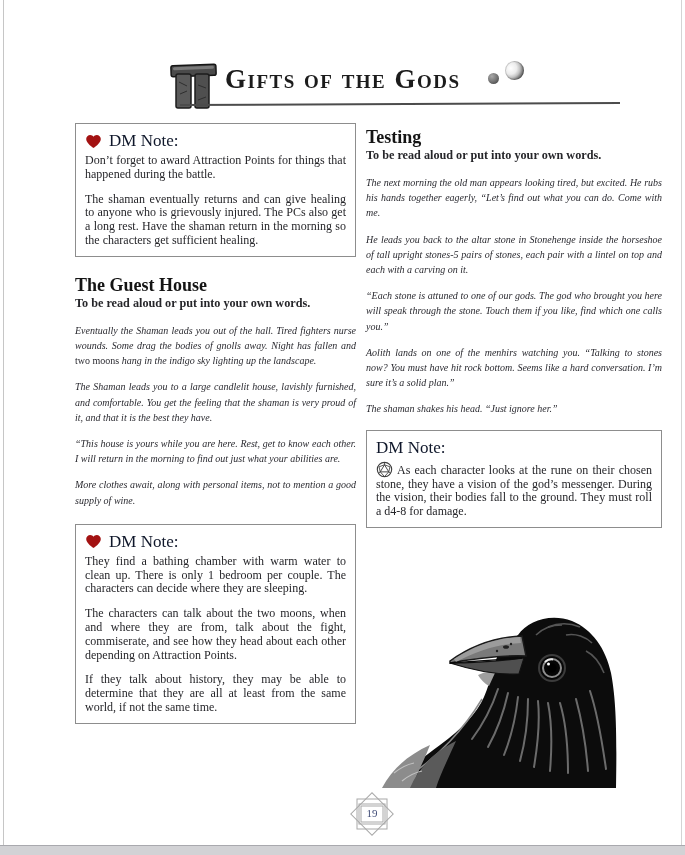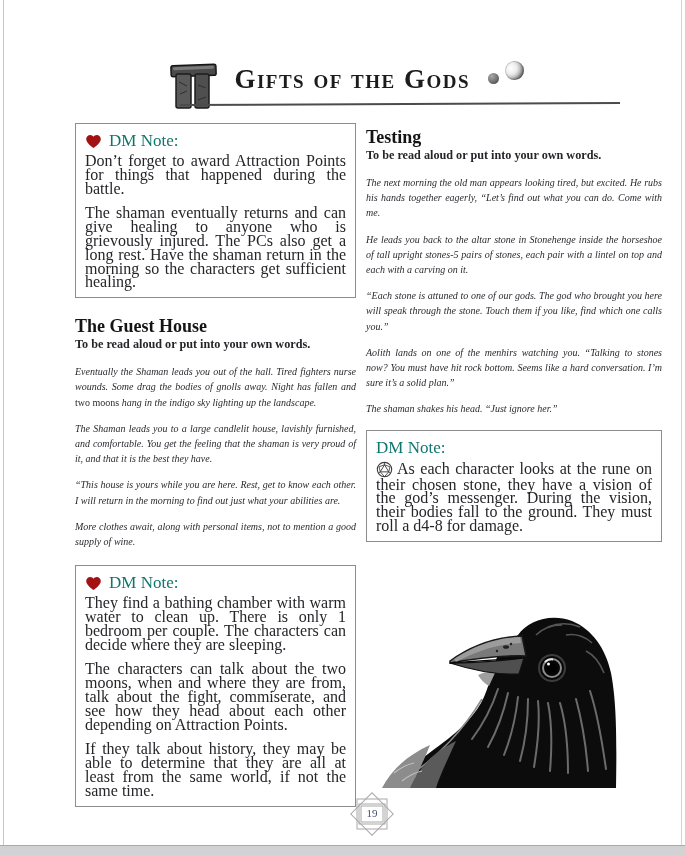--- a/index.html
+++ b/index.html
@@ -4,36 +4,36 @@
 <style>
   html,body{margin:0;padding:0;background:#ffffff;}
   .page{position:relative;width:685px;height:855px;background:#fff;overflow:hidden;
         font-family:"Liberation Serif",serif;color:#26262a;}
   
   .edge-left{position:absolute;left:3px;top:0;width:1px;height:846px;background:#c6c6c6;}
   .edge-right{position:absolute;left:681px;top:0;width:1px;height:846px;background:#d4d4d4;}
   .bottom-band{position:absolute;left:0;right:0;bottom:0;height:9px;background:#d2d2d5;border-top:1px solid #a9a9ae;}
   
   .hdr-icon{position:absolute;left:168px;top:60px;width:52px;height:50px;}
-  .hdr-title{position:absolute;left:225px;top:64px;width:245px;text-align:right;
+  .hdr-title{position:absolute;left:225px;top:64px;width:245px;text-align:left;
              font-variant:small-caps;font-size:27px;font-weight:600;letter-spacing:1.5px;color:#1c1c1c;white-space:nowrap;}
   .hdr-rule{position:absolute;left:180px;top:103px;width:440px;height:2px;background:#4c4c4c;transform:rotate(-0.25deg);}
   .moon-small{position:absolute;left:488px;top:73px;width:11px;height:11px;border-radius:50%;
               background:radial-gradient(circle at 35% 30%, #a9a9a9, #707070 55%, #3e3e3e 92%);}
   .moon-large{position:absolute;left:505px;top:61px;width:19px;height:19px;border-radius:50%;box-shadow:inset 0 0 0 1px #2e2e2e33;
               background:radial-gradient(circle at 30% 38%, #ffffff 0%, #ececec 34%, #c2c2c2 52%, #4e4e4e 78%, #2e2e2e 100%);}
   
   .col{position:absolute;}
   .col-left{left:75px;top:123px;width:281px;}
   .col-right{left:366px;top:127px;width:296px;}
   
   .note-box{border:1px solid #8d8d8d;padding:5px 9px 8px;background:#fff;}
-  .note-head{display:flex;align-items:center;gap:7px;font-size:17px;color:#0f766e;margin:2px 0 3px;}
+  .note-head{display:flex;align-items:center;gap:7px;font-size:17px;color:#0f172a;margin:2px 0 3px;}
   .note-head .hicon{width:17px;height:15px;flex:0 0 auto;}
-  .note-box p{font-size:16px;line-height:13.8px;text-align:justify;margin:0 0 11px;}
+  .note-box p{font-size:12px;line-height:13.8px;text-align:justify;margin:0 0 11px;}
   .note-box p:last-child{margin-bottom:0;}
   
   .section-head{font-size:18px;color:#141414;margin:0;line-height:21px;}
   .kicker{font-weight:bold;font-size:12.2px;line-height:14px;margin:0 0 13px;}
   .read-p{font-style:italic;font-size:10px;line-height:15.2px;text-align:justify;margin:0 0 11px;color:#2a2a30;}
   .roman{font-style:normal;}
   .mt-box{margin-top:16px;}
   .mb-gap{margin-bottom:13px;}
   .dice{width:17px;height:17px;vertical-align:-4px;margin-right:4px;display:inline-block;}
   

